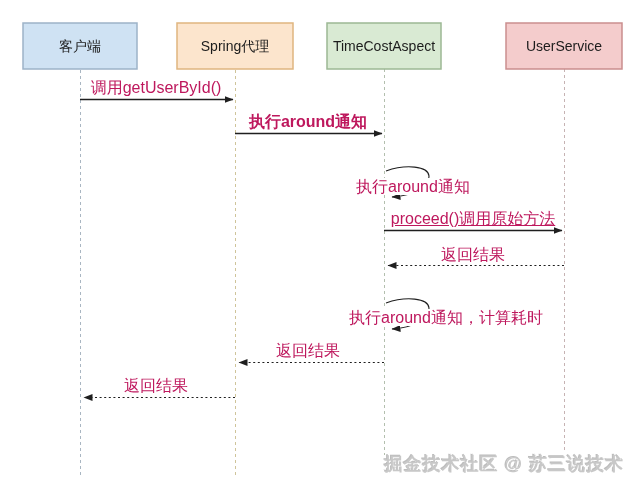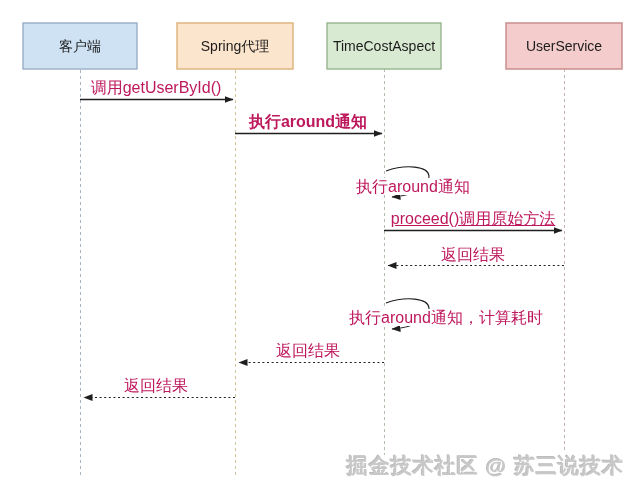--- a/index.html
+++ b/index.html
@@ -29,21 +29,21 @@
   }
   .lifeline{stroke-width:1;stroke-dasharray:3 3;fill:none;}
   .msg-line{stroke:#1f1f1f;stroke-width:1.3;fill:none;}
   .msg-line.dashed{stroke-width:1.1;stroke-dasharray:2 2.6;}
   .self-loop{stroke:#1f1f1f;stroke-width:1.1;fill:none;}
   .p-rect{stroke-width:1.5;}
   .watermark{
     position:absolute;
     right:13px;
     top:452px;
-    font-size:21px;
+    font-size:18px;
     font-weight:bold;
     letter-spacing:1px;
     color:#c8c8c8;
     text-shadow:1px 1px 0 #ffffff, -1px -1px 0 #bdbdbd;
     white-space:nowrap;
   }
 </style>
 </head>
 <body>
 

